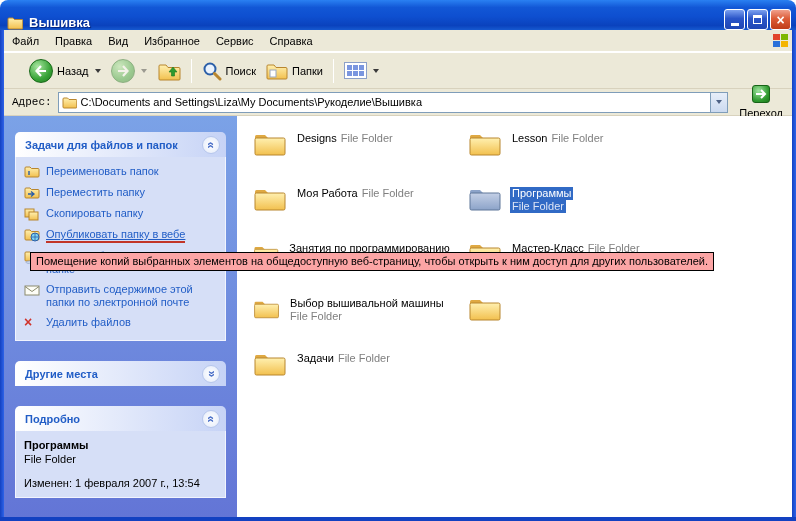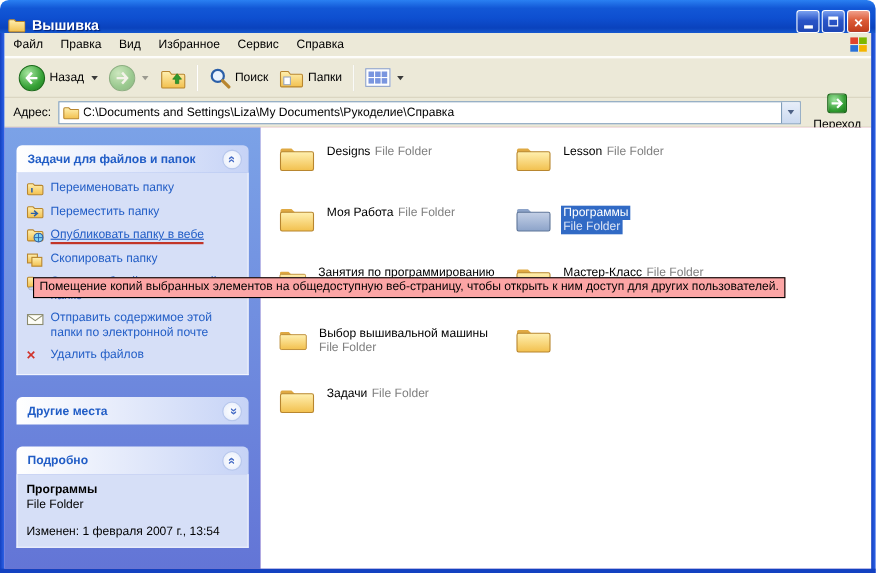--- a/index.html
+++ b/index.html
@@ -29,51 +29,51 @@
 
   
   .menubar { position:absolute; top:30px; left:4px; right:4px; height:22px; background:#ECE9D8;
     display:flex; align-items:center; border-bottom:1px solid #fff; }
   .menu-item { padding:3px 8px; cursor:default; color:#000; }
   .win-logo { margin-left:auto; margin-right:4px; display:grid; grid-template-columns:7px 7px; gap:1px; }
   .win-logo span { width:7px; height:6px; display:block; }
 
   
   .toolbar { position:absolute; top:52px; left:4px; right:4px; height:37px; background:#ECE9D8;
-    border-top:1px solid #fff; border-bottom:1px solid #D8D2BD; display:flex; align-items:center; padding:0 8px; }
+    border-top:1px solid #fff; border-bottom:1px solid #D8D2BD; display:flex; align-items:center; padding:0 20px; }
   .tb-btn { display:flex; align-items:center; gap:4px; padding:3px 5px; border-radius:3px; cursor:pointer; color:#000; }
   .nav-circle { width:24px; height:24px; border-radius:50%;
     background:radial-gradient(circle at 35% 30%,#A8E6A0,#38A338 60%,#1D7A1D);
     border:1px solid #1A6A1A; display:flex; align-items:center; justify-content:center; }
   .nav-circle.disabled { opacity:.45; }
   .drop { width:0; height:0; border-left:3.5px solid transparent; border-right:3.5px solid transparent;
     border-top:4px solid #3a3a3a; margin-left:2px; }
   .tb-sep { width:1px; height:24px; background:#C9C5B5; margin:0 5px; border-right:1px solid #fff; }
   .views-grid { display:grid; grid-template-columns:5px 5px 5px; gap:1px; padding:2px; background:#fff;
     border:1px solid #8CA0C8; }
   .views-grid span { width:5px; height:5px; background:#7A96DF; display:block; }
 
   
   .addressbar { position:absolute; top:89px; left:4px; right:4px; height:27px; background:#ECE9D8;
     display:flex; align-items:center; padding:0 4px; border-bottom:1px solid #D8D2BD; }
-  .addr-label { color:#000; margin:0 6px 0 4px; }
+  .addr-label { color:#000; margin:0 6px 0 4px;font-family:Liberation Mono, monospace; }
   .addr-input { flex:1; height:21px; background:#fff; border:1px solid #7F9DB9; display:flex; align-items:center;
     padding-left:3px; }
   .addr-text { flex:1; margin-left:4px; white-space:nowrap; overflow:hidden; }
   .addr-drop { width:17px; height:19px; background:linear-gradient(180deg,#E7EEF9,#CBDAF0);
     border-left:1px solid #7F9DB9; display:flex; align-items:center; justify-content:center; cursor:pointer; }
   .addr-drop i { width:0; height:0; border-left:3.5px solid transparent; border-right:3.5px solid transparent;
     border-top:4px solid #4D6185; }
   .go-btn { display:flex; align-items:center; gap:4px; margin-left:6px; padding:2px 5px; cursor:pointer;flex-direction:column; }
   .go-icon { width:18px; height:18px; border-radius:3px;
     background:radial-gradient(circle at 35% 30%,#9FE49F,#2F9A2F 65%,#1C771C); border:1px solid #176417;
     display:flex; align-items:center; justify-content:center; }
 
   
-  .content { position:absolute; top:116px; bottom:4px; left:4px; right:4px; display:flex; background:#f9a8d4; }
+  .content { position:absolute; top:116px; bottom:4px; left:4px; right:4px; display:flex; background:#ef4444;border-radius:17px; }
 
   
   .taskpane { width:233px; background:linear-gradient(180deg,#7BA2E7,#6375D6); padding:16px 11px 0 11px; flex:none; }
   .tp-box { margin-bottom:20px; }
   .tp-header { height:25px; border-radius:5px 5px 0 0; background:linear-gradient(90deg,#FFFFFF,#C6D3F6);
     color:#215DC6; font-weight:bold; display:flex; align-items:center; justify-content:space-between;
     padding:0 6px 0 10px; cursor:pointer; }
   .chev { width:18px; height:18px; border-radius:50%; background:radial-gradient(#ffffff,#E4EBFA);
     border:1px solid #B7C7EC; color:#4A6FC7; font-weight:bold; font-size:12px; line-height:16px;
     text-align:center; cursor:pointer; }
@@ -218,21 +218,21 @@
   </div>
 
   <div class="addressbar">
     <span class="addr-label">Адрес:</span>
     <div class="addr-input">
       <span>
         <svg width="15" height="13" viewBox="0 0 15 13">
           <path d="M1 4 L1 3 Q1 2 2 2 L5.5 2 L7 3.5 L14 3.5 Q14.8 3.5 14.8 4.5 L14.8 11 Q14.8 12 14 12 L2 12 Q1 12 1 11 Z" fill="url(#fg)" stroke="#B8862F"></path>
         </svg>
       </span>
-      <span class="addr-text">C:\Documents and Settings\Liza\My Documents\Рукоделие\Справка</span>
+      <span class="addr-text">C:\Documents and Settings\Liza\My Documents\Рукоделие\Вышивка</span>
       <span class="addr-drop">
           <i></i>
         </span>
     </div>
     <div class="go-btn">
       <span class="go-icon">
         <svg width="12" height="10" viewBox="0 0 12 10">
             <path d="M6 1 L10 5 L6 9 M1 5 H10" stroke="#fff" stroke-width="2" fill="none"></path>
           </svg>
       </span>
@@ -250,49 +250,49 @@
           <span class="chev up"><span>«</span></span>
         </div>
         <div class="tp-body">
           <div class="task-item">
             <span class="task-icn">
               <svg width="16" height="14" viewBox="0 0 16 14">
                   <path d="M1 4 L1 3 Q1 2 2 2 L6 2 L7.5 3.5 L14 3.5 Q15 3.5 15 4.5 L15 11 Q15 12 14 12 L2 12 Q1 12 1 11 Z" fill="url(#fg)" stroke="#B8862F"></path>
                   <line x1="5" y1="6" x2="5" y2="10" stroke="#2B5FA8" stroke-width="1.4"></line>
                 </svg>
             </span>
-            <span class="task-label">Переименовать папку</span>
+            <span class="task-label">Переименовать папок</span>
           </div>
           <div class="task-item">
             <span class="task-icn">
               <svg width="16" height="14" viewBox="0 0 16 14">
                   <path d="M1 4 L1 3 Q1 2 2 2 L6 2 L7.5 3.5 L14 3.5 Q15 3.5 15 4.5 L15 11 Q15 12 14 12 L2 12 Q1 12 1 11 Z" fill="url(#fg)" stroke="#B8862F"></path>
                   <path d="M4 8 H9 M7 5.5 L10 8 L7 10.5" stroke="#2B5FA8" stroke-width="1.3" fill="none"></path>
                 </svg>
             </span>
             <span class="task-label">Переместить папку</span>
+          </div>
+          <div class="task-item">
+            <span class="task-icn">
+              <svg width="16" height="14" viewBox="0 0 16 14">
+                  <rect x="1" y="2" width="9" height="8" fill="url(#fg)" stroke="#B8862F"></rect>
+                  <rect x="5" y="5" width="9" height="8" fill="url(#fg)" stroke="#B8862F"></rect>
+                </svg>
+            </span>
+            <span class="task-label">Скопировать папку</span>
           </div>
           <div class="task-item hovered">
             <span class="task-icn">
               <svg width="16" height="14" viewBox="0 0 16 14">
                   <path d="M1 4 L1 3 Q1 2 2 2 L6 2 L7.5 3.5 L14 3.5 Q15 3.5 15 4.5 L15 11 Q15 12 14 12 L2 12 Q1 12 1 11 Z" fill="url(#fg)" stroke="#B8862F"></path>
                   <circle cx="11" cy="9" r="4" fill="#7FD4F2" stroke="#2B5FA8"></circle>
                   <path d="M7.3 9 H14.7 M11 5.2 V12.8" stroke="#2B5FA8" stroke-width=".8"></path>
                 </svg>
             </span>
             <span class="task-label">Опубликовать папку в вебе</span>
-          </div>
-          <div class="task-item">
-            <span class="task-icn">
-              <svg width="16" height="14" viewBox="0 0 16 14">
-                  <rect x="1" y="2" width="9" height="8" fill="url(#fg)" stroke="#B8862F"></rect>
-                  <rect x="5" y="5" width="9" height="8" fill="url(#fg)" stroke="#B8862F"></rect>
-                </svg>
-            </span>
-            <span class="task-label">Скопировать папку</span>
           </div>
           <div class="task-item">
             <span class="task-icn">
               <svg width="16" height="14" viewBox="0 0 16 14">
                   <path d="M1 4 L1 3 Q1 2 2 2 L6 2 L7.5 3.5 L14 3.5 Q15 3.5 15 4.5 L15 10 Q15 11 14 11 L2 11 Q1 11 1 10 Z" fill="url(#fg)" stroke="#B8862F"></path>
                   <ellipse cx="8" cy="12.3" rx="6" ry="1.6" fill="#C8D4EA" stroke="#8CA3C9" stroke-width=".6"></ellipse>
                 </svg>
             </span>
             <span class="task-label">Открыть общий доступ к этой папке</span>
           </div>

